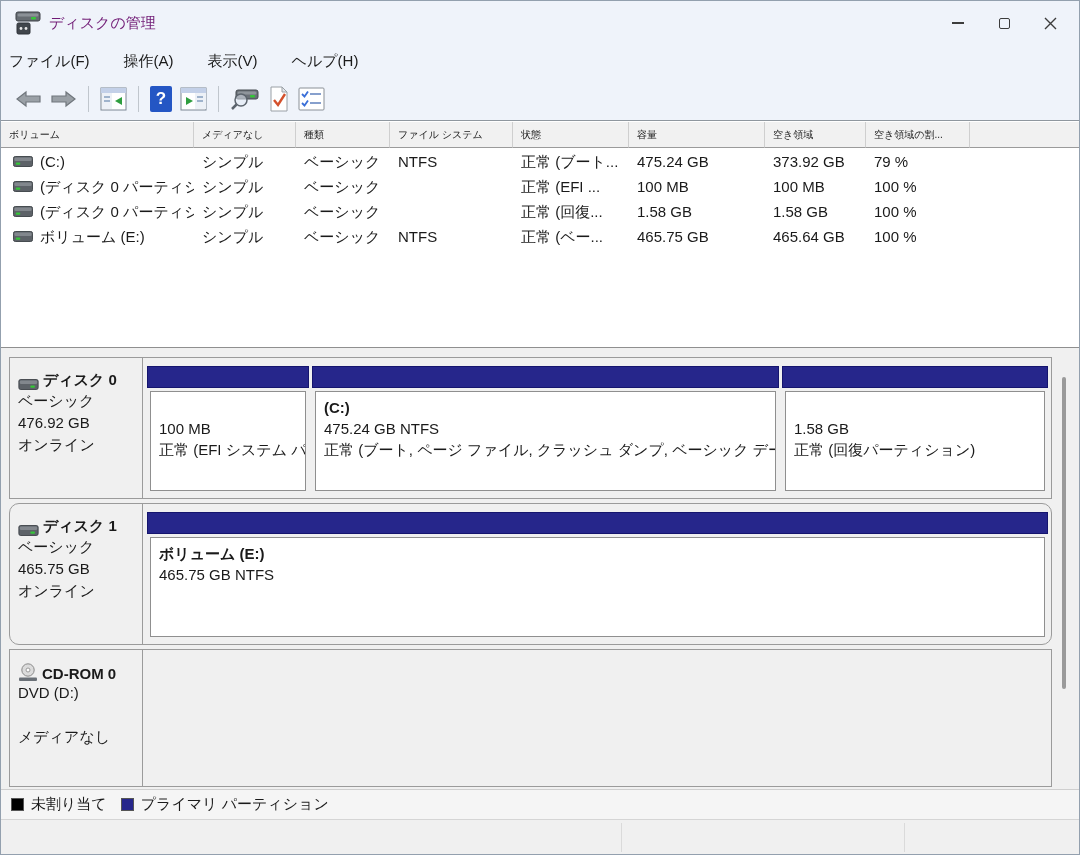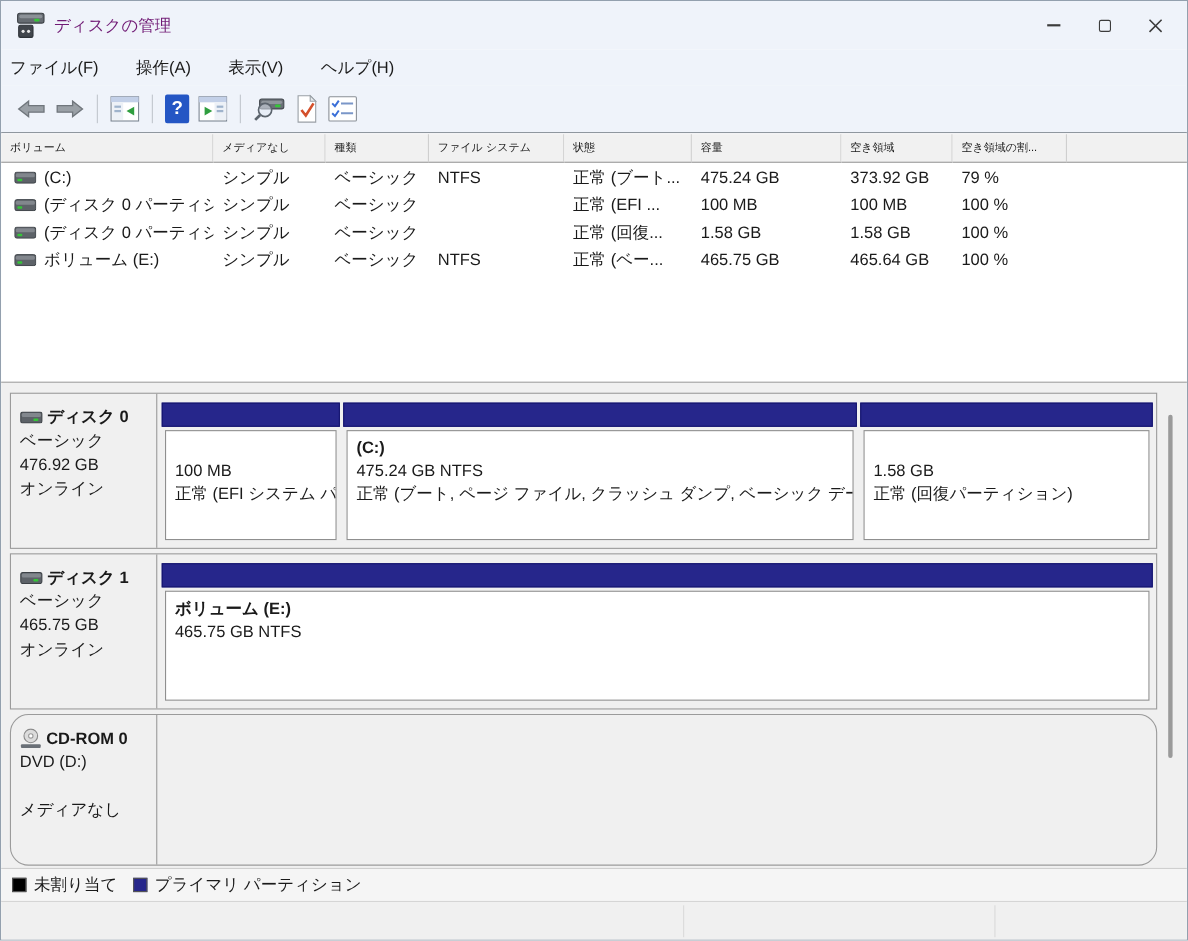--- a/index.html
+++ b/index.html
@@ -33,23 +33,23 @@
   .lcell { position:absolute; top:0; height:25px; font-size:15px; line-height:25px; padding-left:8px; overflow:hidden; white-space:nowrap; }
   .lcell.vol { display:flex; align-items:center; padding-left:12px; }
   .lcell.vol svg { margin-right:7px; flex:0 0 auto; }
   .c0{left:0;width:193px}.c1{left:193px;width:102px}.c2{left:295px;width:94px}.c3{left:389px;width:123px}
   .c4{left:512px;width:116px}.c5{left:628px;width:136px}.c6{left:764px;width:101px}.c7{left:865px;width:104px}.c8{left:969px;width:111px}
 
   
   .split { position:absolute; left:0; top:346px; width:100%; height:1px; background:#8f8f8f; }
   .gpane { position:absolute; left:0; top:347px; width:100%; height:441px; background:#f0f0f0; }
   .disk-row { position:absolute; left:8px; width:1043px; height:142px; border:1px solid #9b9b9b; background:#f0f0f0; }
-  .row-d0 { top:9px; }  .row-d1 { top:155px; }  .row-cd { top:301px; height:138px;border-radius:17px; }
+  .row-d0 { top:9px; }  .row-d1 { top:155px;border-radius:10px; }  .row-cd { top:301px; height:138px; }
   .dlabel { position:absolute; left:0; top:0; width:133px; height:100%; border-right:1px solid #9b9b9b; padding:10px 6px 0 8px; }
-  .dlabel .dtitle { display:flex; align-items:center; font-weight:bold; font-size:15px; height:22px; }
+  .dlabel .dtitle { display:flex; align-items:flex-end; font-weight:bold; font-size:15px; height:22px; }
   .dlabel .dtitle svg { margin-right:4px; flex:0 0 auto; }
   .dlabel .dline { font-size:15px; line-height:22px; white-space:nowrap; overflow:hidden; }
   .dline.spacer { height:22px; }
   .part { position:absolute; top:8px; bottom:7px; }
   .pstripe { height:22px; border:1px solid #15156e; }
   .pbody { position:absolute; left:3px; right:3px; top:25px; bottom:0; background:#fff; border:1px solid #8f8f8f; padding:5px 0 0 8px; overflow:hidden; }
   .pline { height:21px; font-size:15px; line-height:21px; white-space:nowrap; overflow:hidden; }
   .pline.pname { font-weight:bold; }
   .scrollbar { position:absolute; left:1056px; top:9px; width:14px; height:430px; }
   .sb-thumb { position:absolute; left:5px; top:20px; width:4px; height:312px; background:#9a9a9a; border-radius:2px; }

